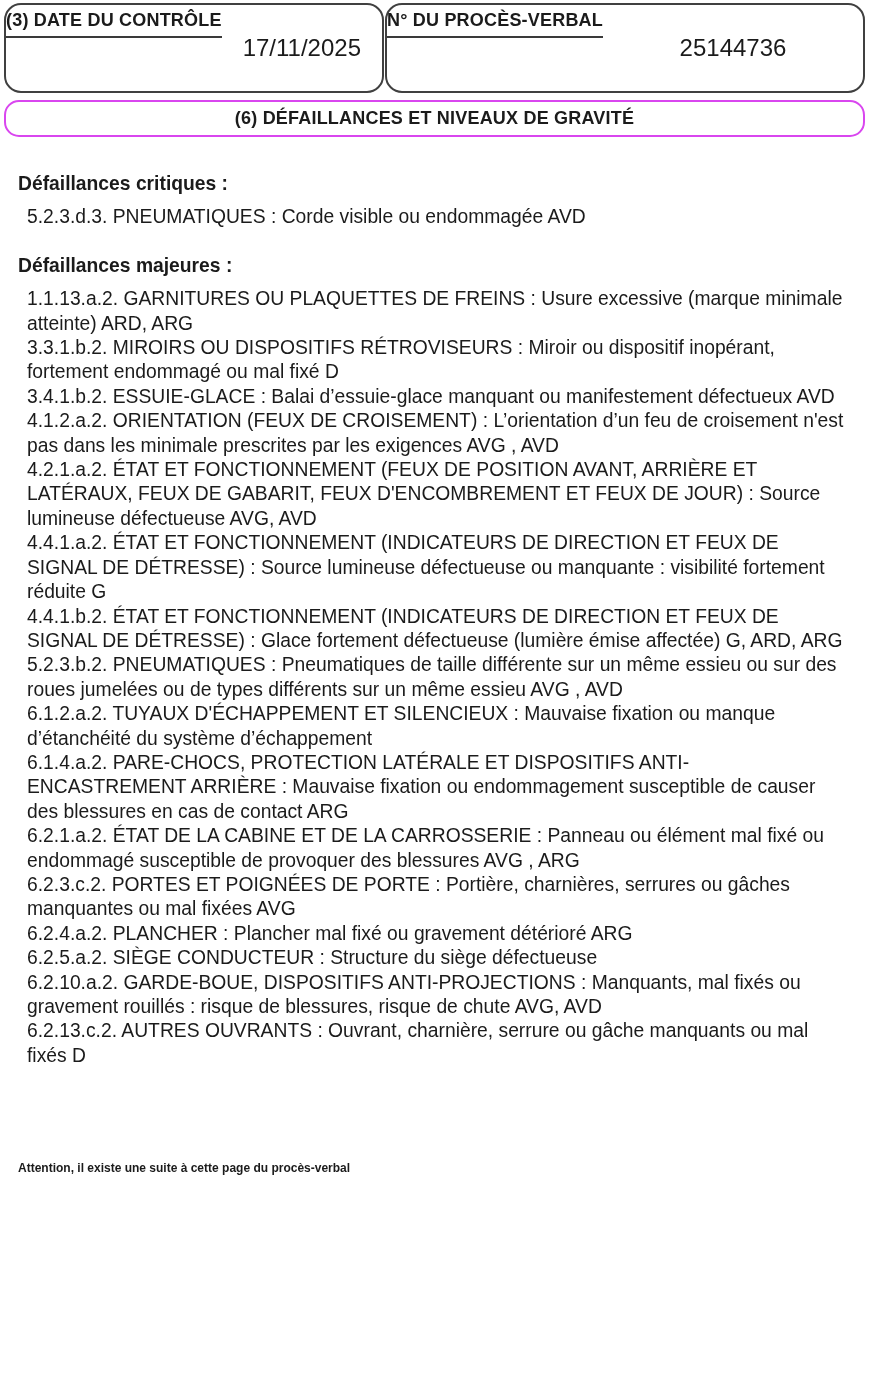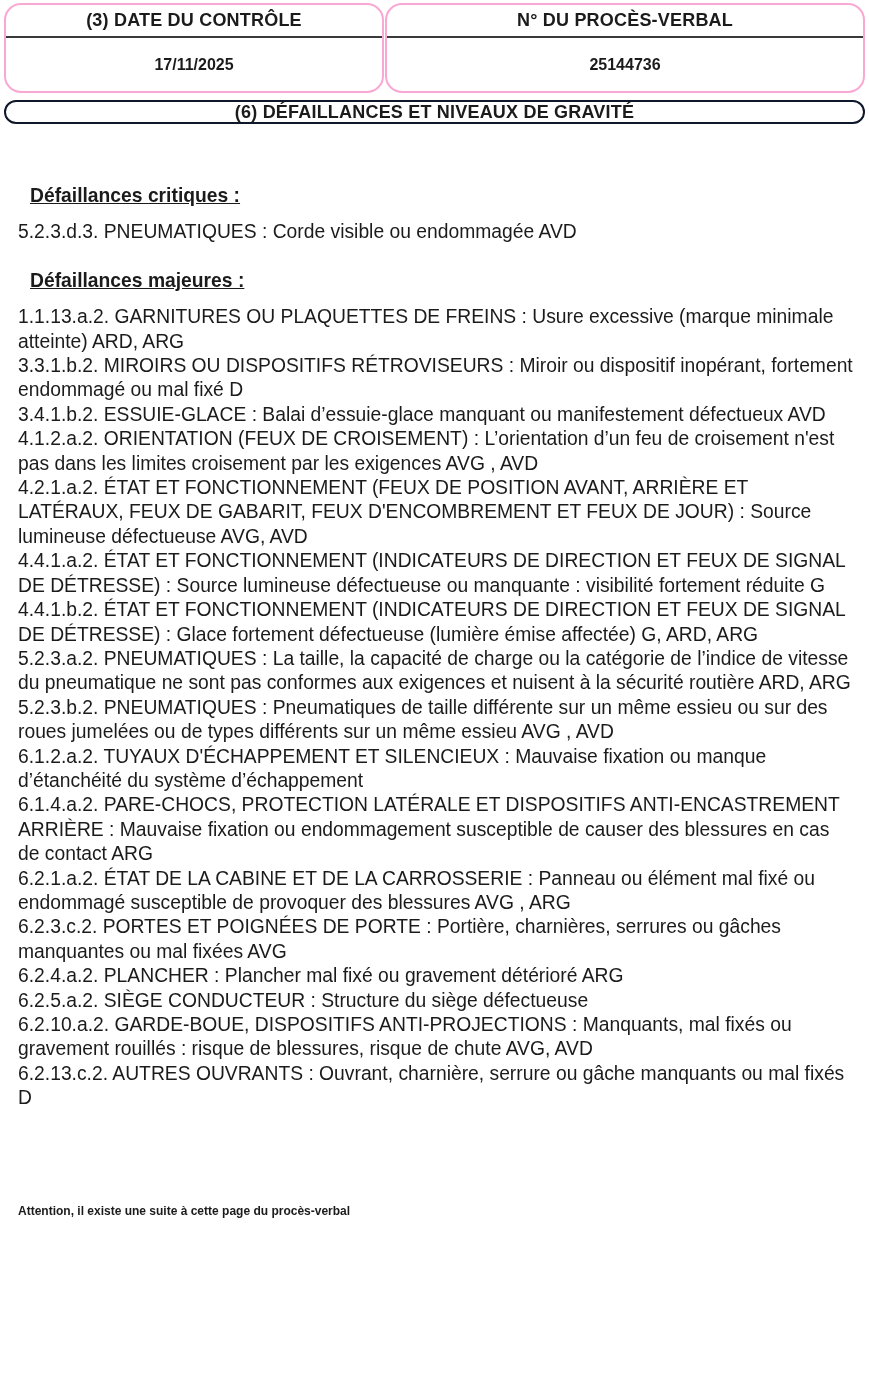--- a/index.html
+++ b/index.html
@@ -18,53 +18,52 @@
   }
 
   
   .top-row {
     position: absolute;
     top: 3px; left: 4px; right: 4px;
     height: 90px;
     display: flex;
   }
   .hbox {
-    border: 2px solid #f9a8d4;
+    border: 2px solid #404040;
     border-radius: 17px;
     background: #fff;
     display: flex;
-    flex-direction: column;
+    flex-direction: row;
     box-sizing: border-box;
   }
   .hbox-date { width: 380px; }
   .hbox-pv { flex: 1; margin-left: 1px; }
   .hbox-label {
     height: 31px;
     border-bottom: 2px solid #3a3a3a;
     display: flex;
     align-items: center;
     justify-content: center;
     font-weight: 700;
     font-size: 18px;
     letter-spacing: 0.2px;
   }
   .hbox-value {
     flex: 1;
     display: flex;
     align-items: center;
     justify-content: center;
-    font-size: 16px;
-    font-weight: bold;
+    font-size: 24px;
   }
 
   .section-bar {
     position: absolute;
     top: 100px; left: 4px; right: 4px;
-    height: 24px;
-    border: 2px solid #0f172a;
+    height: 37px;
+    border: 2px solid #d946ef;
     border-radius: 15px;
     background: #fff;
     display: flex;
     align-items: center;
     justify-content: center;
     font-weight: 700;
     font-size: 18px;
     letter-spacing: 0.2px;
     box-sizing: border-box;
   }
@@ -73,24 +72,23 @@
   .content {
     position: absolute;
     top: 172px;
     left: 18px;
     width: 836px;
     font-size: 19.3px;
     line-height: 24.4px;
   }
   .sec-heading {
     font-weight: 700;
-    margin: 12px;
-    text-decoration: underline;
+    margin: 0;
   }
-  .defect-list { margin: 0; padding: 0; }
+  .defect-list { margin: 9px; padding: 0; }
   .defect-list p { margin: 0; }
   .major-block { margin-top: 24px; }
   .footer-notice {
     margin-top: 88px;
     font-weight: 700;
     font-size: 12px;
   }
 </style>
 </head>
 <body>
@@ -118,25 +116,24 @@
           <p>5.2.3.d.3. PNEUMATIQUES : Corde visible ou endommagée AVD</p>
         </div>
     </div>
 
     <div class="major-block">
       <p class="sec-heading">Défaillances majeures :</p>
       <div class="defect-list">
           <p>1.1.13.a.2. GARNITURES OU PLAQUETTES DE FREINS : Usure excessive (marque minimale atteinte) ARD, ARG</p>
           <p>3.3.1.b.2. MIROIRS OU DISPOSITIFS RÉTROVISEURS : Miroir ou dispositif inopérant, fortement endommagé ou mal fixé D</p>
           <p>3.4.1.b.2. ESSUIE-GLACE : Balai d’essuie-glace manquant ou manifestement défectueux AVD</p>
-          <p>4.1.2.a.2. ORIENTATION (FEUX DE CROISEMENT) : L’orientation d’un feu de croisement n'est pas dans les limites croisement par les exigences AVG , AVD</p>
+          <p>4.1.2.a.2. ORIENTATION (FEUX DE CROISEMENT) : L’orientation d’un feu de croisement n'est pas dans les minimale prescrites par les exigences AVG , AVD</p>
           <p>4.2.1.a.2. ÉTAT ET FONCTIONNEMENT (FEUX DE POSITION AVANT, ARRIÈRE ET LATÉRAUX, FEUX DE GABARIT, FEUX D'ENCOMBREMENT ET FEUX DE JOUR) : Source lumineuse défectueuse AVG, AVD</p>
           <p>4.4.1.a.2. ÉTAT ET FONCTIONNEMENT (INDICATEURS DE DIRECTION ET FEUX DE SIGNAL DE DÉTRESSE) : Source lumineuse défectueuse ou manquante : visibilité fortement réduite G</p>
           <p>4.4.1.b.2. ÉTAT ET FONCTIONNEMENT (INDICATEURS DE DIRECTION ET FEUX DE SIGNAL DE DÉTRESSE) : Glace fortement défectueuse (lumière émise affectée) G, ARD, ARG</p>
-          <p>5.2.3.a.2. PNEUMATIQUES : La taille, la capacité de charge ou la catégorie de l’indice de vitesse du pneumatique ne sont pas conformes aux exigences et nuisent à la sécurité routière ARD, ARG</p>
           <p>5.2.3.b.2. PNEUMATIQUES : Pneumatiques de taille différente sur un même essieu ou sur des roues jumelées ou de types différents sur un même essieu AVG , AVD</p>
           <p>6.1.2.a.2. TUYAUX D'ÉCHAPPEMENT ET SILENCIEUX : Mauvaise fixation ou manque d’étanchéité du système d’échappement</p>
           <p>6.1.4.a.2. PARE-CHOCS, PROTECTION LATÉRALE ET DISPOSITIFS ANTI-ENCASTREMENT ARRIÈRE : Mauvaise fixation ou endommagement susceptible de causer des blessures en cas de contact ARG</p>
           <p>6.2.1.a.2. ÉTAT DE LA CABINE ET DE LA CARROSSERIE : Panneau ou élément mal fixé ou endommagé susceptible de provoquer des blessures AVG , ARG</p>
           <p>6.2.3.c.2. PORTES ET POIGNÉES DE PORTE : Portière, charnières, serrures ou gâches manquantes ou mal fixées AVG</p>
           <p>6.2.4.a.2. PLANCHER : Plancher mal fixé ou gravement détérioré ARG</p>
           <p>6.2.5.a.2. SIÈGE CONDUCTEUR : Structure du siège défectueuse</p>
           <p>6.2.10.a.2. GARDE-BOUE, DISPOSITIFS ANTI-PROJECTIONS : Manquants, mal fixés ou gravement rouillés : risque de blessures, risque de chute AVG, AVD</p>
           <p>6.2.13.c.2. AUTRES OUVRANTS : Ouvrant, charnière, serrure ou gâche manquants ou mal fixés D</p>
         </div>

